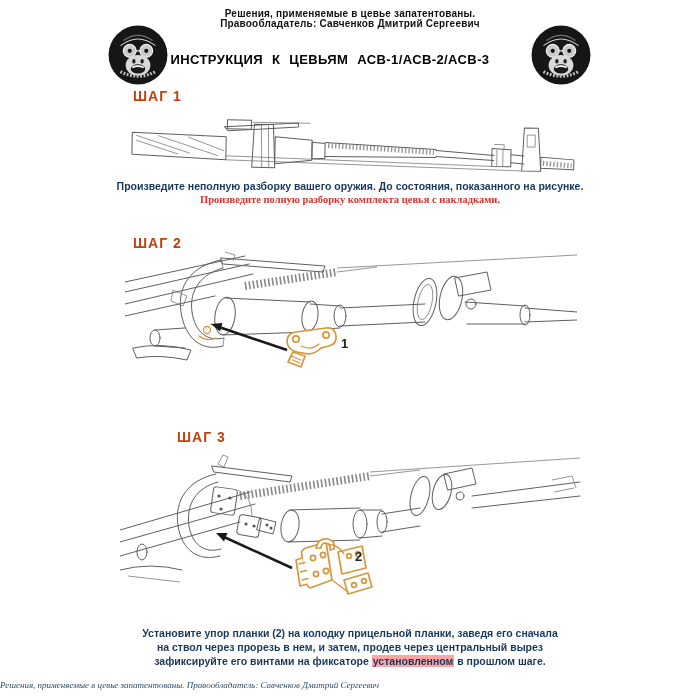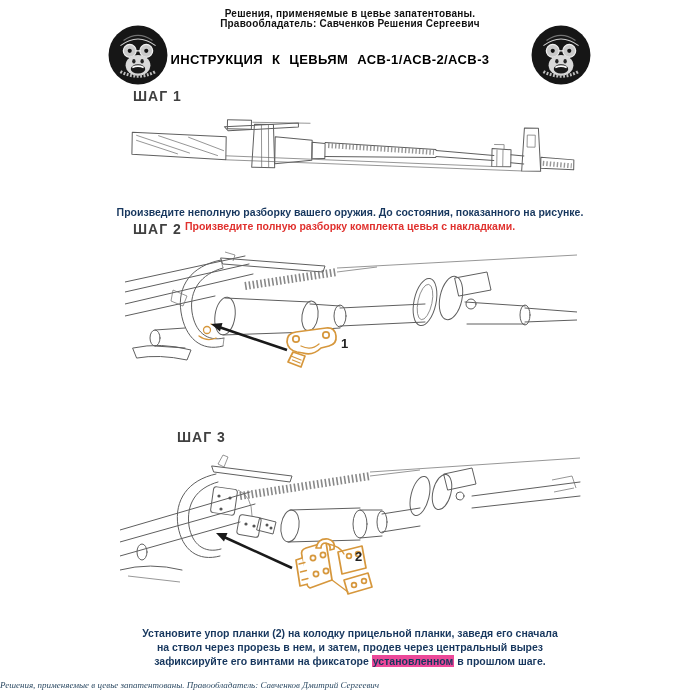--- a/index.html
+++ b/index.html
@@ -8,46 +8,46 @@
     font-family:"Liberation Sans",sans-serif;color:#17375e;
   }
   
   .logo{position:absolute;width:62px;height:62px;top:24px;}
   .logo.left{left:107px;} .logo.right{left:530px;}
   .patent-lines{position:absolute;left:150px;top:9px;width:400px;text-align:center;
     font-size:10px;font-weight:bold;color:#111;line-height:10px;letter-spacing:.2px;}
   .doc-title{position:absolute;left:60px;top:52px;width:540px;text-align:center;
     font-size:13px;font-weight:bold;color:#000;letter-spacing:.4px;word-spacing:5px;white-space:nowrap;}
   
-  .step-heading{position:absolute;left:133px;font-size:14px;font-weight:bold;color:#404040;letter-spacing:1px;}
-  .h1{top:88px;} .h2{top:221px;} .h3{top:429px;padding-left:44px;}
+  .step-heading{position:absolute;left:133px;font-size:14px;font-weight:bold;color:#c2410c;letter-spacing:1px;}
+  .h1{top:88px;} .h2{top:235px;} .h3{top:429px;padding-left:44px;}
   
   .draw{position:absolute;}
   .d1{left:128px;top:112px;}
   .d2{left:125px;top:246px;}
   .d3{left:120px;top:452px;}
   svg .ln{fill:none;stroke:#5f5f5f;stroke-width:1;stroke-linejoin:round;stroke-linecap:round;}
   svg .thin{fill:none;stroke:#6a6a6a;stroke-width:.7;}
   svg .coil{fill:none;stroke:#6a6a6a;stroke-width:8;stroke-dasharray:1.6 2.3;stroke-linecap:butt;opacity:.8;}
   svg .hatch{fill:none;stroke:#6a6a6a;stroke-width:5;stroke-dasharray:1.4 2.1;stroke-linecap:butt;opacity:.7;}
   svg .orange{fill:#ffffff;stroke:#d6973c;stroke-width:1.7;stroke-linejoin:round;}
   svg .orangeln{fill:none;stroke:#d6973c;stroke-width:1.3;stroke-linecap:round;}
   svg .dot{fill:#555;stroke:none;}
   svg .arrow{stroke:#1a1a1a;stroke-width:2.6;}
   svg .arrowhead{fill:#1a1a1a;stroke:none;}
   .part-label{position:absolute;font-size:13px;font-weight:bold;color:#222;}
   .pl1{left:341px;top:336px;} .pl2{left:355px;top:549px;}
   
   .caption{position:absolute;text-align:center;font-size:10.5px;font-weight:bold;
     color:#17375e;line-height:14px;}
-  .c1{left:100px;top:205px;width:500px;}
-  .c1 .warn{color:#e0312e;}
+  .c1{left:100px;top:179px;width:500px;}
+  .c1 .warn{color:#e0312e;font-family:Liberation Serif, serif;}
   .c2{left:122px;top:376px;width:456px;}
   .c3{left:140px;top:626px;width:420px;}
-  .hl{background:#ec4899;padding:0 1px;}
+  .hl{background:#fca5a5;padding:0 1px;}
   
   .footer{position:absolute;left:0;top:680px;width:700px;
     font-family:"Liberation Serif",serif;font-style:italic;font-size:9px;color:#2c4a63;}
 </style>
 </head>
 <body>
 
 <div class="page">
 
   <svg class="logo left" viewBox="0 0 60 60">
@@ -65,21 +65,21 @@
     <ellipse cx="30" cy="40" rx="12" ry="10" fill="#d9d9d9"></ellipse>
     <ellipse cx="26" cy="36" rx="1.6" ry="2.2" fill="#222"></ellipse>
     <ellipse cx="34" cy="36" rx="1.6" ry="2.2" fill="#222"></ellipse>
     <ellipse cx="30" cy="43.5" rx="7" ry="4.5" fill="#1a1a1a"></ellipse>
     <path d="M24.5 42 q5.5 -2.5 11 0" stroke="#fff" stroke-width="1.6" fill="none"></path>
     <path d="M13 46 Q30 55 47 46" stroke="#bdbdbd" stroke-width="3" stroke-dasharray="1.8 1.5" fill="none"></path>
   </svg>
 
   <div class="patent-lines">
     <div>Решения, применяемые в цевье запатентованы.</div>
-    <div>Правообладатель: Савченков Решения Сергеевич</div>
+    <div>Правообладатель: Савченков Дмитрий Сергеевич</div>
   </div>
 
   <svg class="logo right" viewBox="0 0 60 60">
     <circle cx="30" cy="30" r="28.5" fill="#161616"></circle>
     <g stroke="#cfcfcf" fill="none" stroke-width="1">
       <path d="M13 21 Q30 8 47 21"></path>
       <path d="M16 16 Q30 6 44 16" opacity=".5"></path>
       <path d="M19 24 q4 -4 8 -1 M33 23 q4 -3 8 1" stroke-width=".8"></path>
     </g>
     <circle cx="22" cy="26" r="6.2" fill="#c9c9c9" stroke="#efefef" stroke-width="1.2"></circle>

